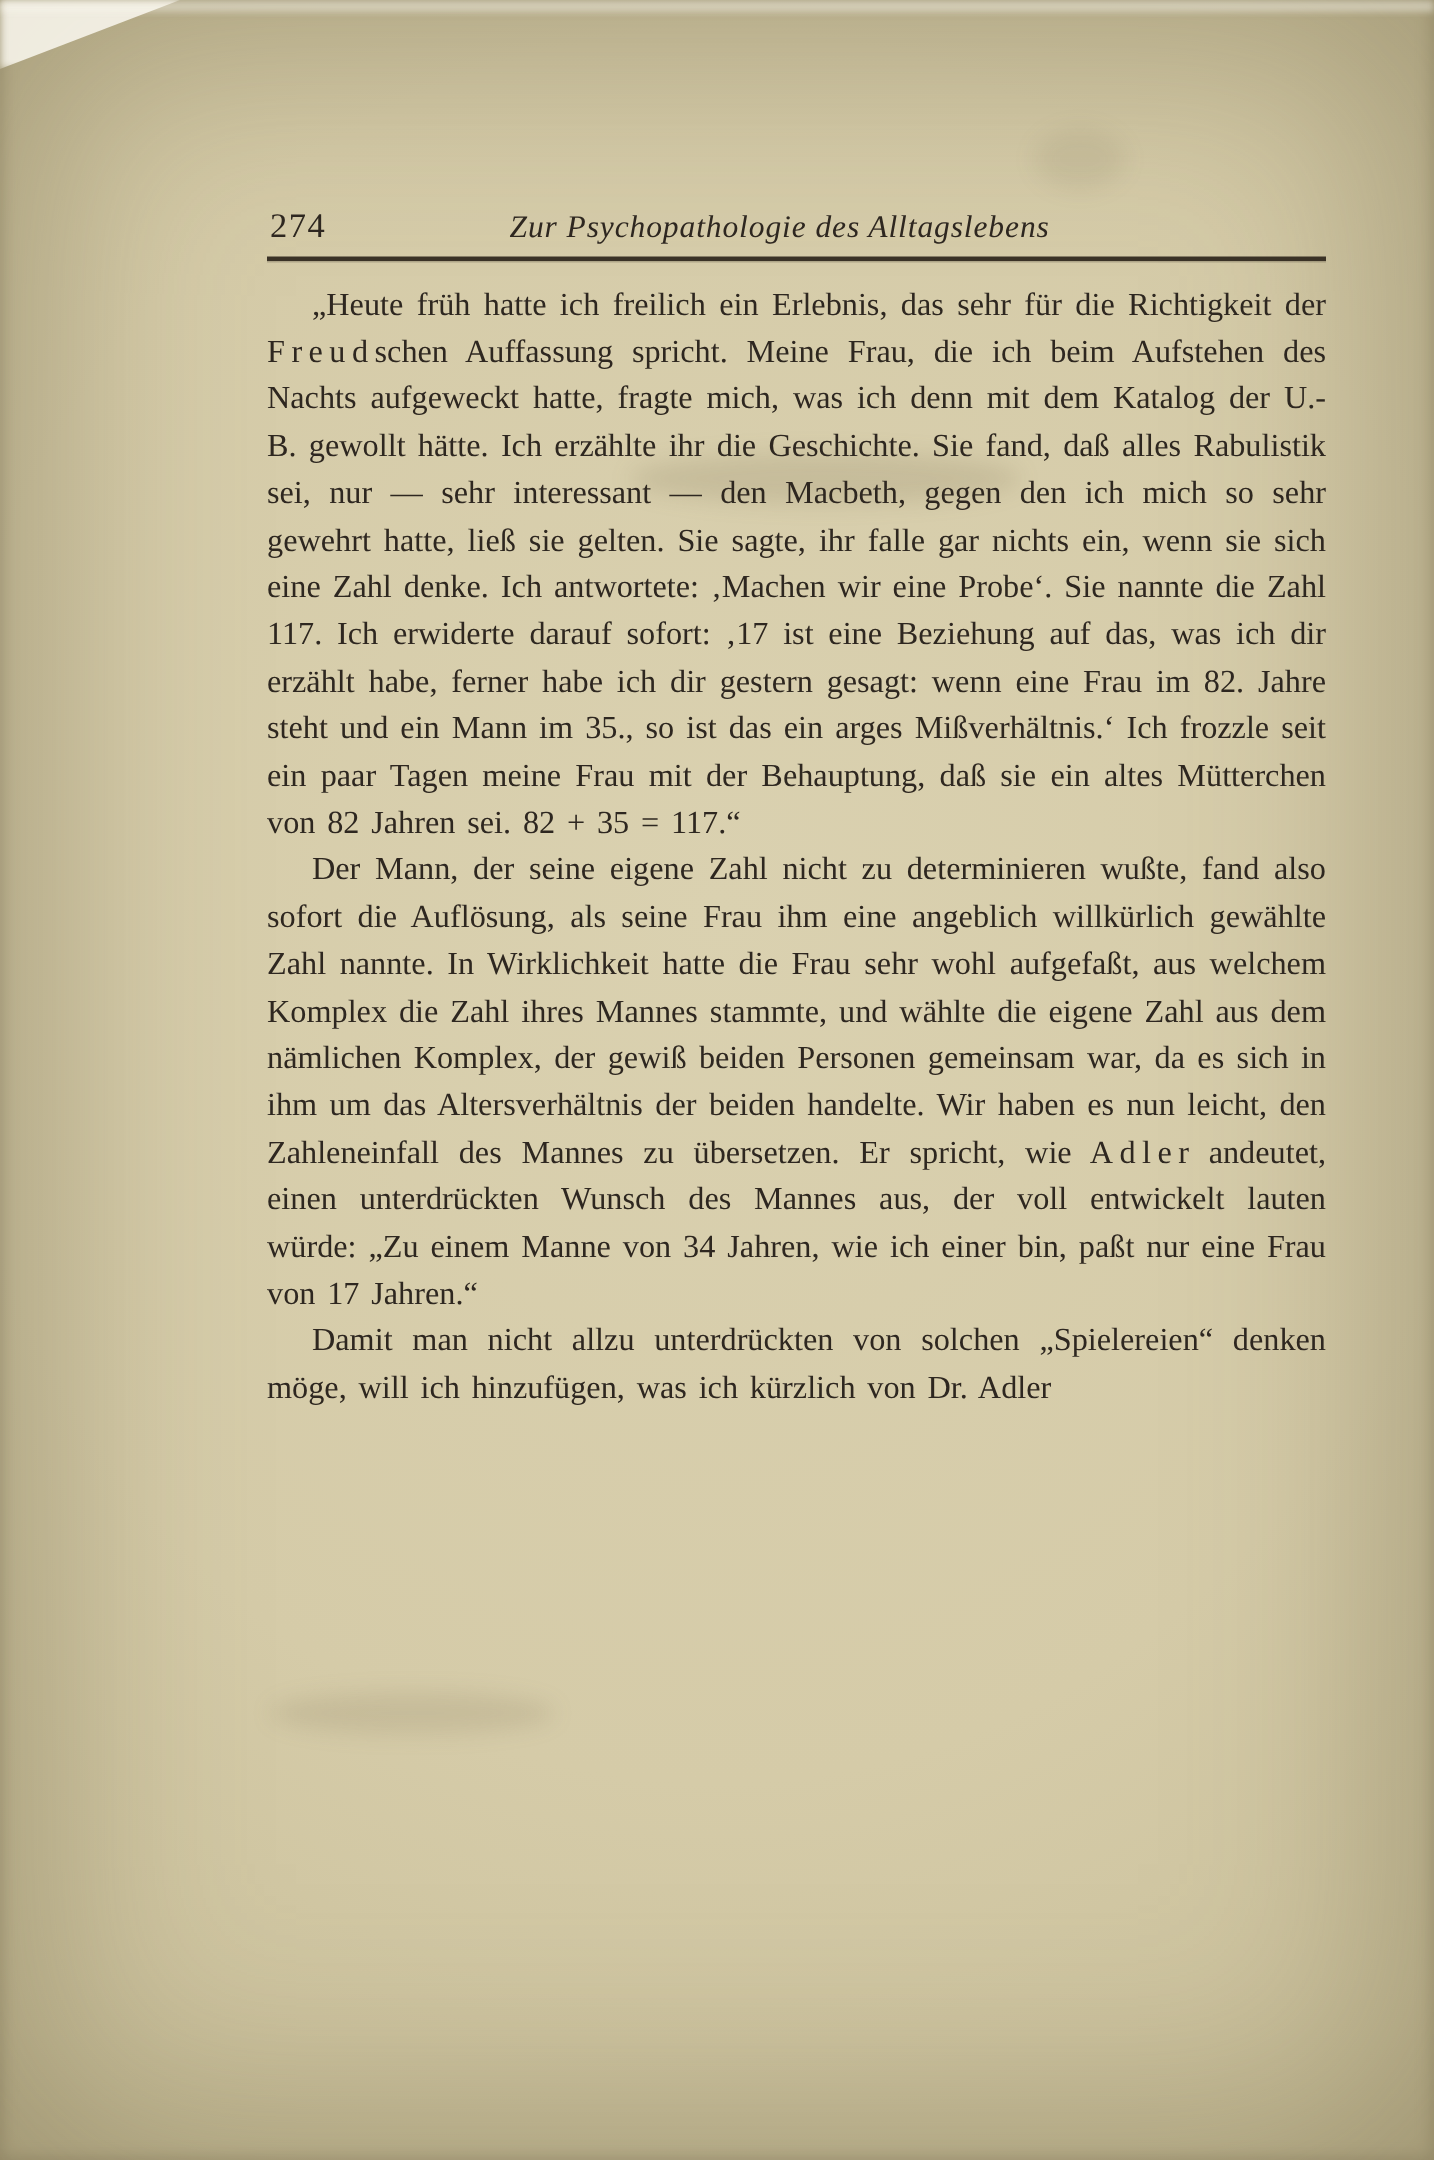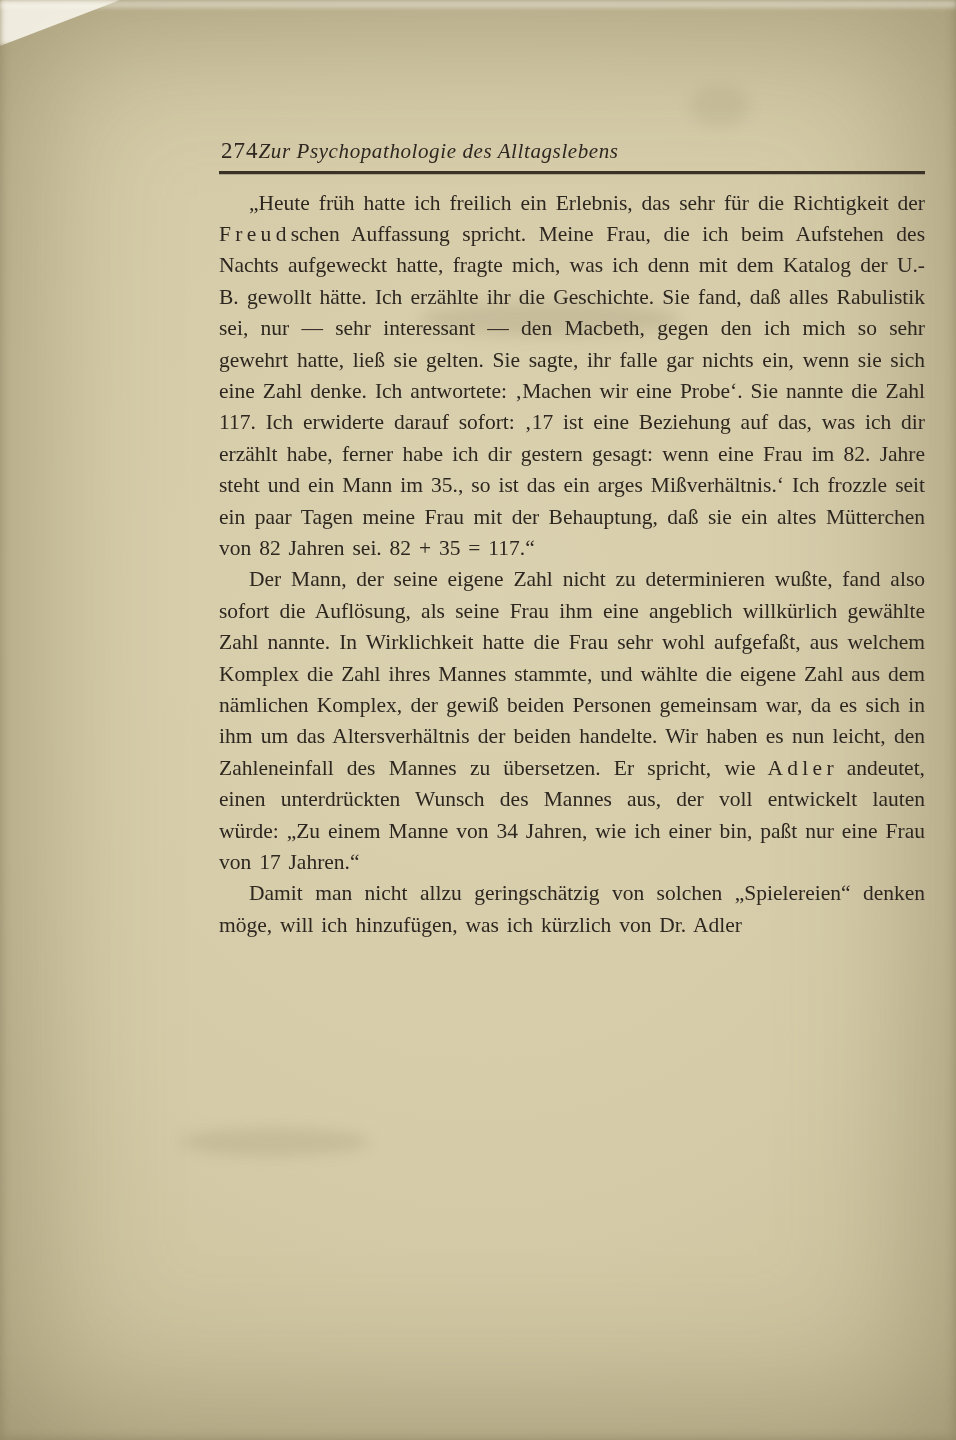--- a/index.html
+++ b/index.html
@@ -64,35 +64,34 @@
   .smudge-3 {
     top: 86px; left: 690px; width: 60px; height: 40px;
     background: rgba(110, 100, 68, 0.10);
   }
   .content {
     position: absolute;
     left: 178px;
     top: 138px;
     width: 706px;
     color: #2e2720;
-    margin-left: 41px;
   }
   .header {
     display: flex;
     align-items: baseline;
     padding: 0 2px;
   }
   .pagenum {
     font-size: 23px;
     letter-spacing: 1px;
     color: #2e2720;
   }
   .running-title {
     flex: 1;
-    text-align: left;
+    text-align: center;
     font-style: italic;
     font-size: 21px;
     letter-spacing: 0.6px;
     padding-right: 60px;
     color: #2e2720;
   }
   .rule {
     margin-top: 7px;
     height: 2.5px;
     background: #3a3226;
@@ -124,16 +123,16 @@
 
   <div class="content">
     <div class="header">
       <span class="pagenum">274</span>
       <span class="running-title">Zur Psychopathologie des Alltagslebens</span>
     </div>
     <div class="rule"></div>
     <div class="body-text" id="body-text">
         <p class="para indent">„Heute früh hatte ich freilich ein Erlebnis, das sehr für die Richtigkeit der F r e u d schen Auffassung spricht. Meine Frau, die ich beim Aufstehen des Nachts aufgeweckt hatte, fragte mich, was ich denn mit dem Katalog der U.-B. gewollt hätte. Ich erzählte ihr die Geschichte. Sie fand, daß alles Rabulistik sei, nur — sehr interessant — den Macbeth, gegen den ich mich so sehr gewehrt hatte, ließ sie gelten. Sie sagte, ihr falle gar nichts ein, wenn sie sich eine Zahl denke. Ich antwortete: ‚Machen wir eine Probe‘. Sie nannte die Zahl 117. Ich erwiderte darauf sofort: ‚17 ist eine Beziehung auf das, was ich dir erzählt habe, ferner habe ich dir gestern gesagt: wenn eine Frau im 82. Jahre steht und ein Mann im 35., so ist das ein arges Mißverhältnis.‘ Ich frozzle seit ein paar Tagen meine Frau mit der Behauptung, daß sie ein altes Mütterchen von 82 Jahren sei. 82 + 35 = 117.“</p>
         <p class="para indent">Der Mann, der seine eigene Zahl nicht zu determinieren wußte, fand also sofort die Auflösung, als seine Frau ihm eine angeblich willkürlich gewählte Zahl nannte. In Wirklichkeit hatte die Frau sehr wohl aufgefaßt, aus welchem Komplex die Zahl ihres Mannes stammte, und wählte die eigene Zahl aus dem nämlichen Komplex, der gewiß beiden Personen gemeinsam war, da es sich in ihm um das Altersverhältnis der beiden handelte. Wir haben es nun leicht, den Zahleneinfall des Mannes zu übersetzen. Er spricht, wie A d l e r andeutet, einen unterdrückten Wunsch des Mannes aus, der voll entwickelt lauten würde: „Zu einem Manne von 34 Jahren, wie ich einer bin, paßt nur eine Frau von 17 Jahren.“</p>
-        <p class="para indent">Damit man nicht allzu geringschätzig von solchen „Spielereien“ denken möge, will ich hinzufügen, was ich kürzlich von Dr. Adler</p>
+        <p class="para indent">Damit man nicht allzu unterdrückten von solchen „Spielereien“ denken möge, will ich hinzufügen, was ich kürzlich von Dr. Adler</p>
       </div>
   </div>
 </div>
 
 </body></html>

